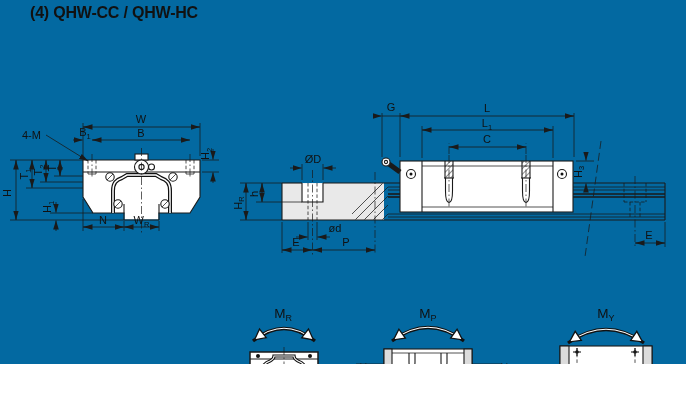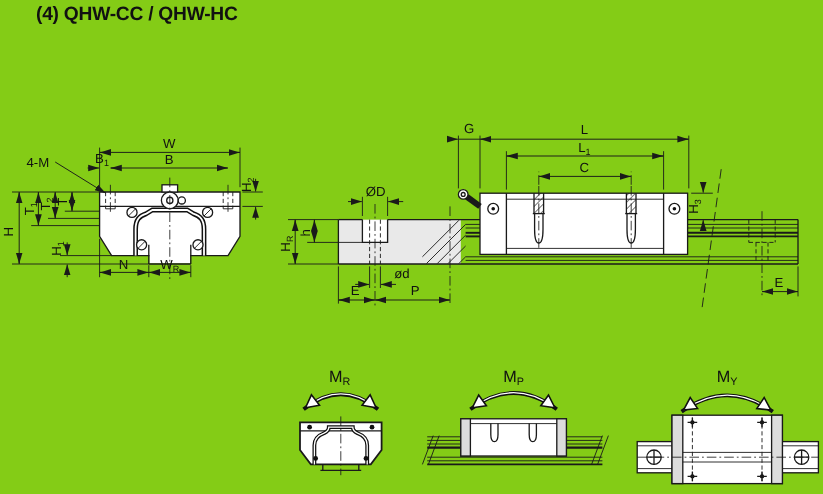--- a/index.html
+++ b/index.html
@@ -1,16 +1,16 @@
 <!DOCTYPE html>
 <html><head>
 <meta charset="utf-8">
 <style>
   html,body{margin:0;padding:0;background:#fff;}
-  #stage{position:relative;width:686px;height:412px;background:#84cc16;overflow:hidden;
+  #stage{position:relative;width:686px;height:364px;background:#0369a1;overflow:hidden;
          font-family:"Liberation Sans",sans-serif;text-align:right;}
   #title{position:absolute;left:30px;top:4px;font-size:16px;font-weight:700;
          letter-spacing:-0.2px;color:#111;white-space:nowrap;}
   svg{position:absolute;left:0;top:0;}
   svg text{font-family:"Liberation Sans",sans-serif;font-size:11px;fill:#111;}
   .sub{font-size:7.5px;}
   .mom{font-size:13.5px;}
   .momsub{font-size:9px;}
   .ln{stroke:#1a1a1a;stroke-width:1.1;fill:none;}
   .lnw{stroke:#1a1a1a;stroke-width:1.1;fill:#fff;}

